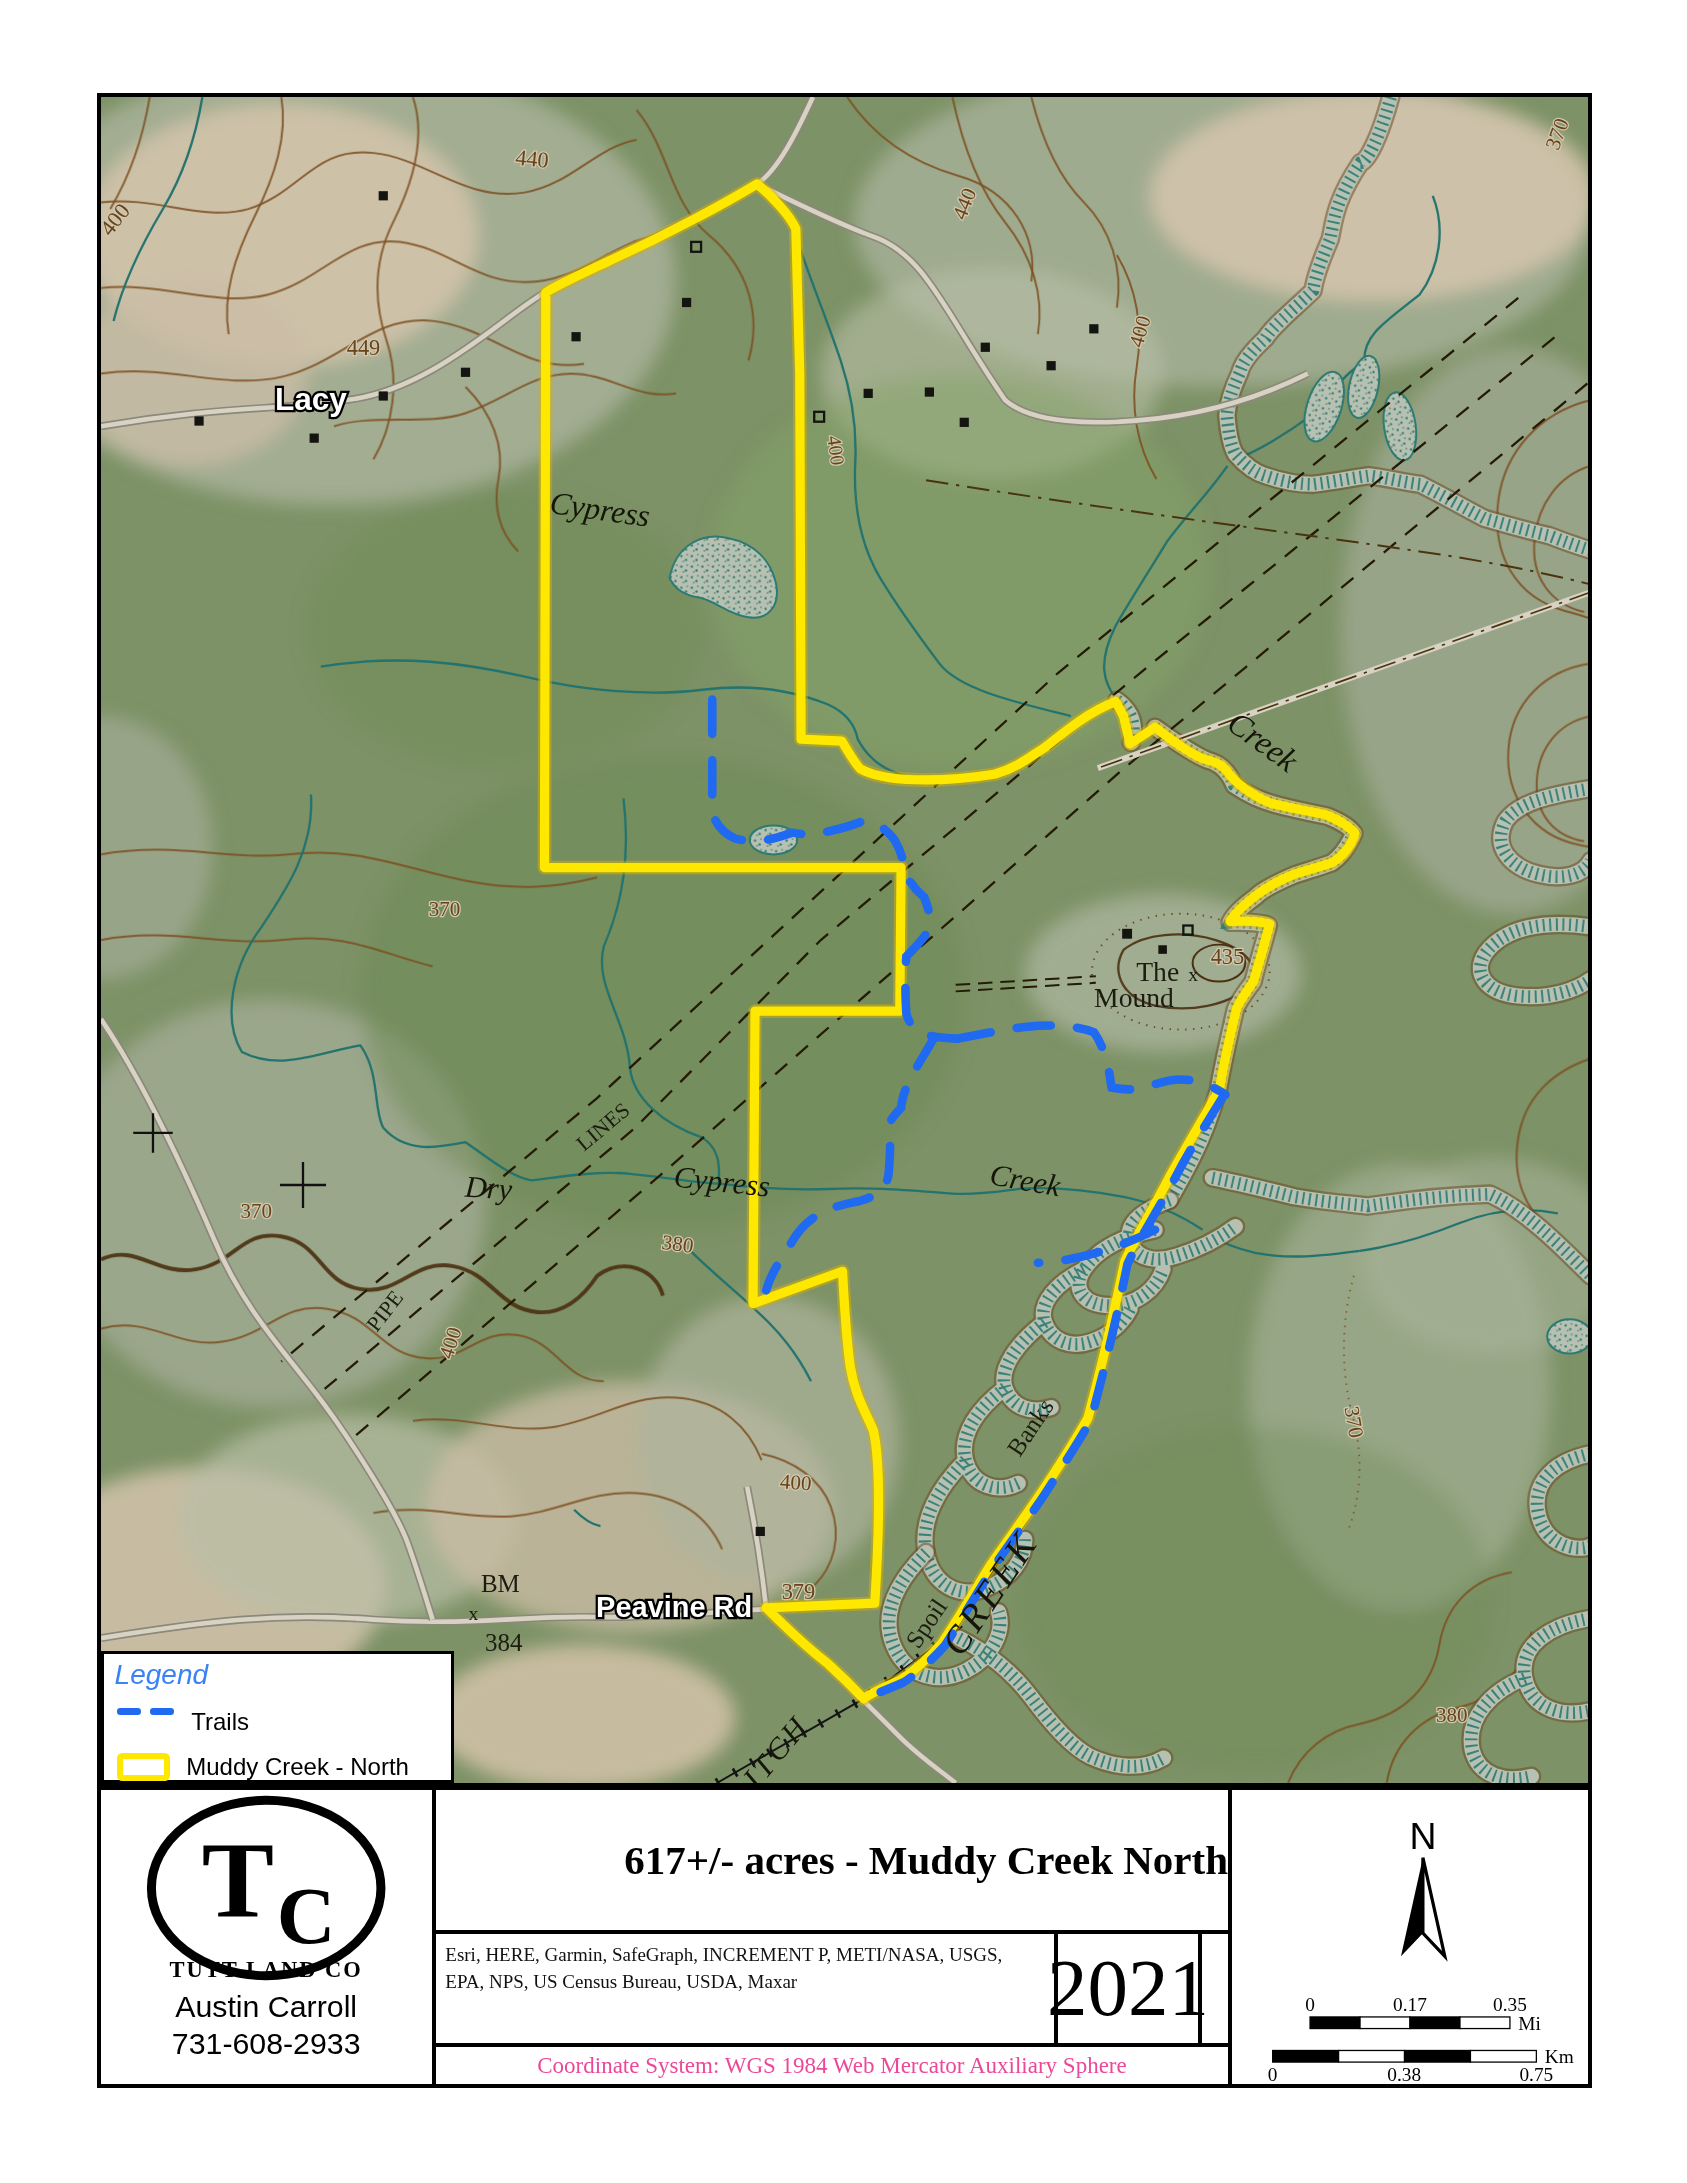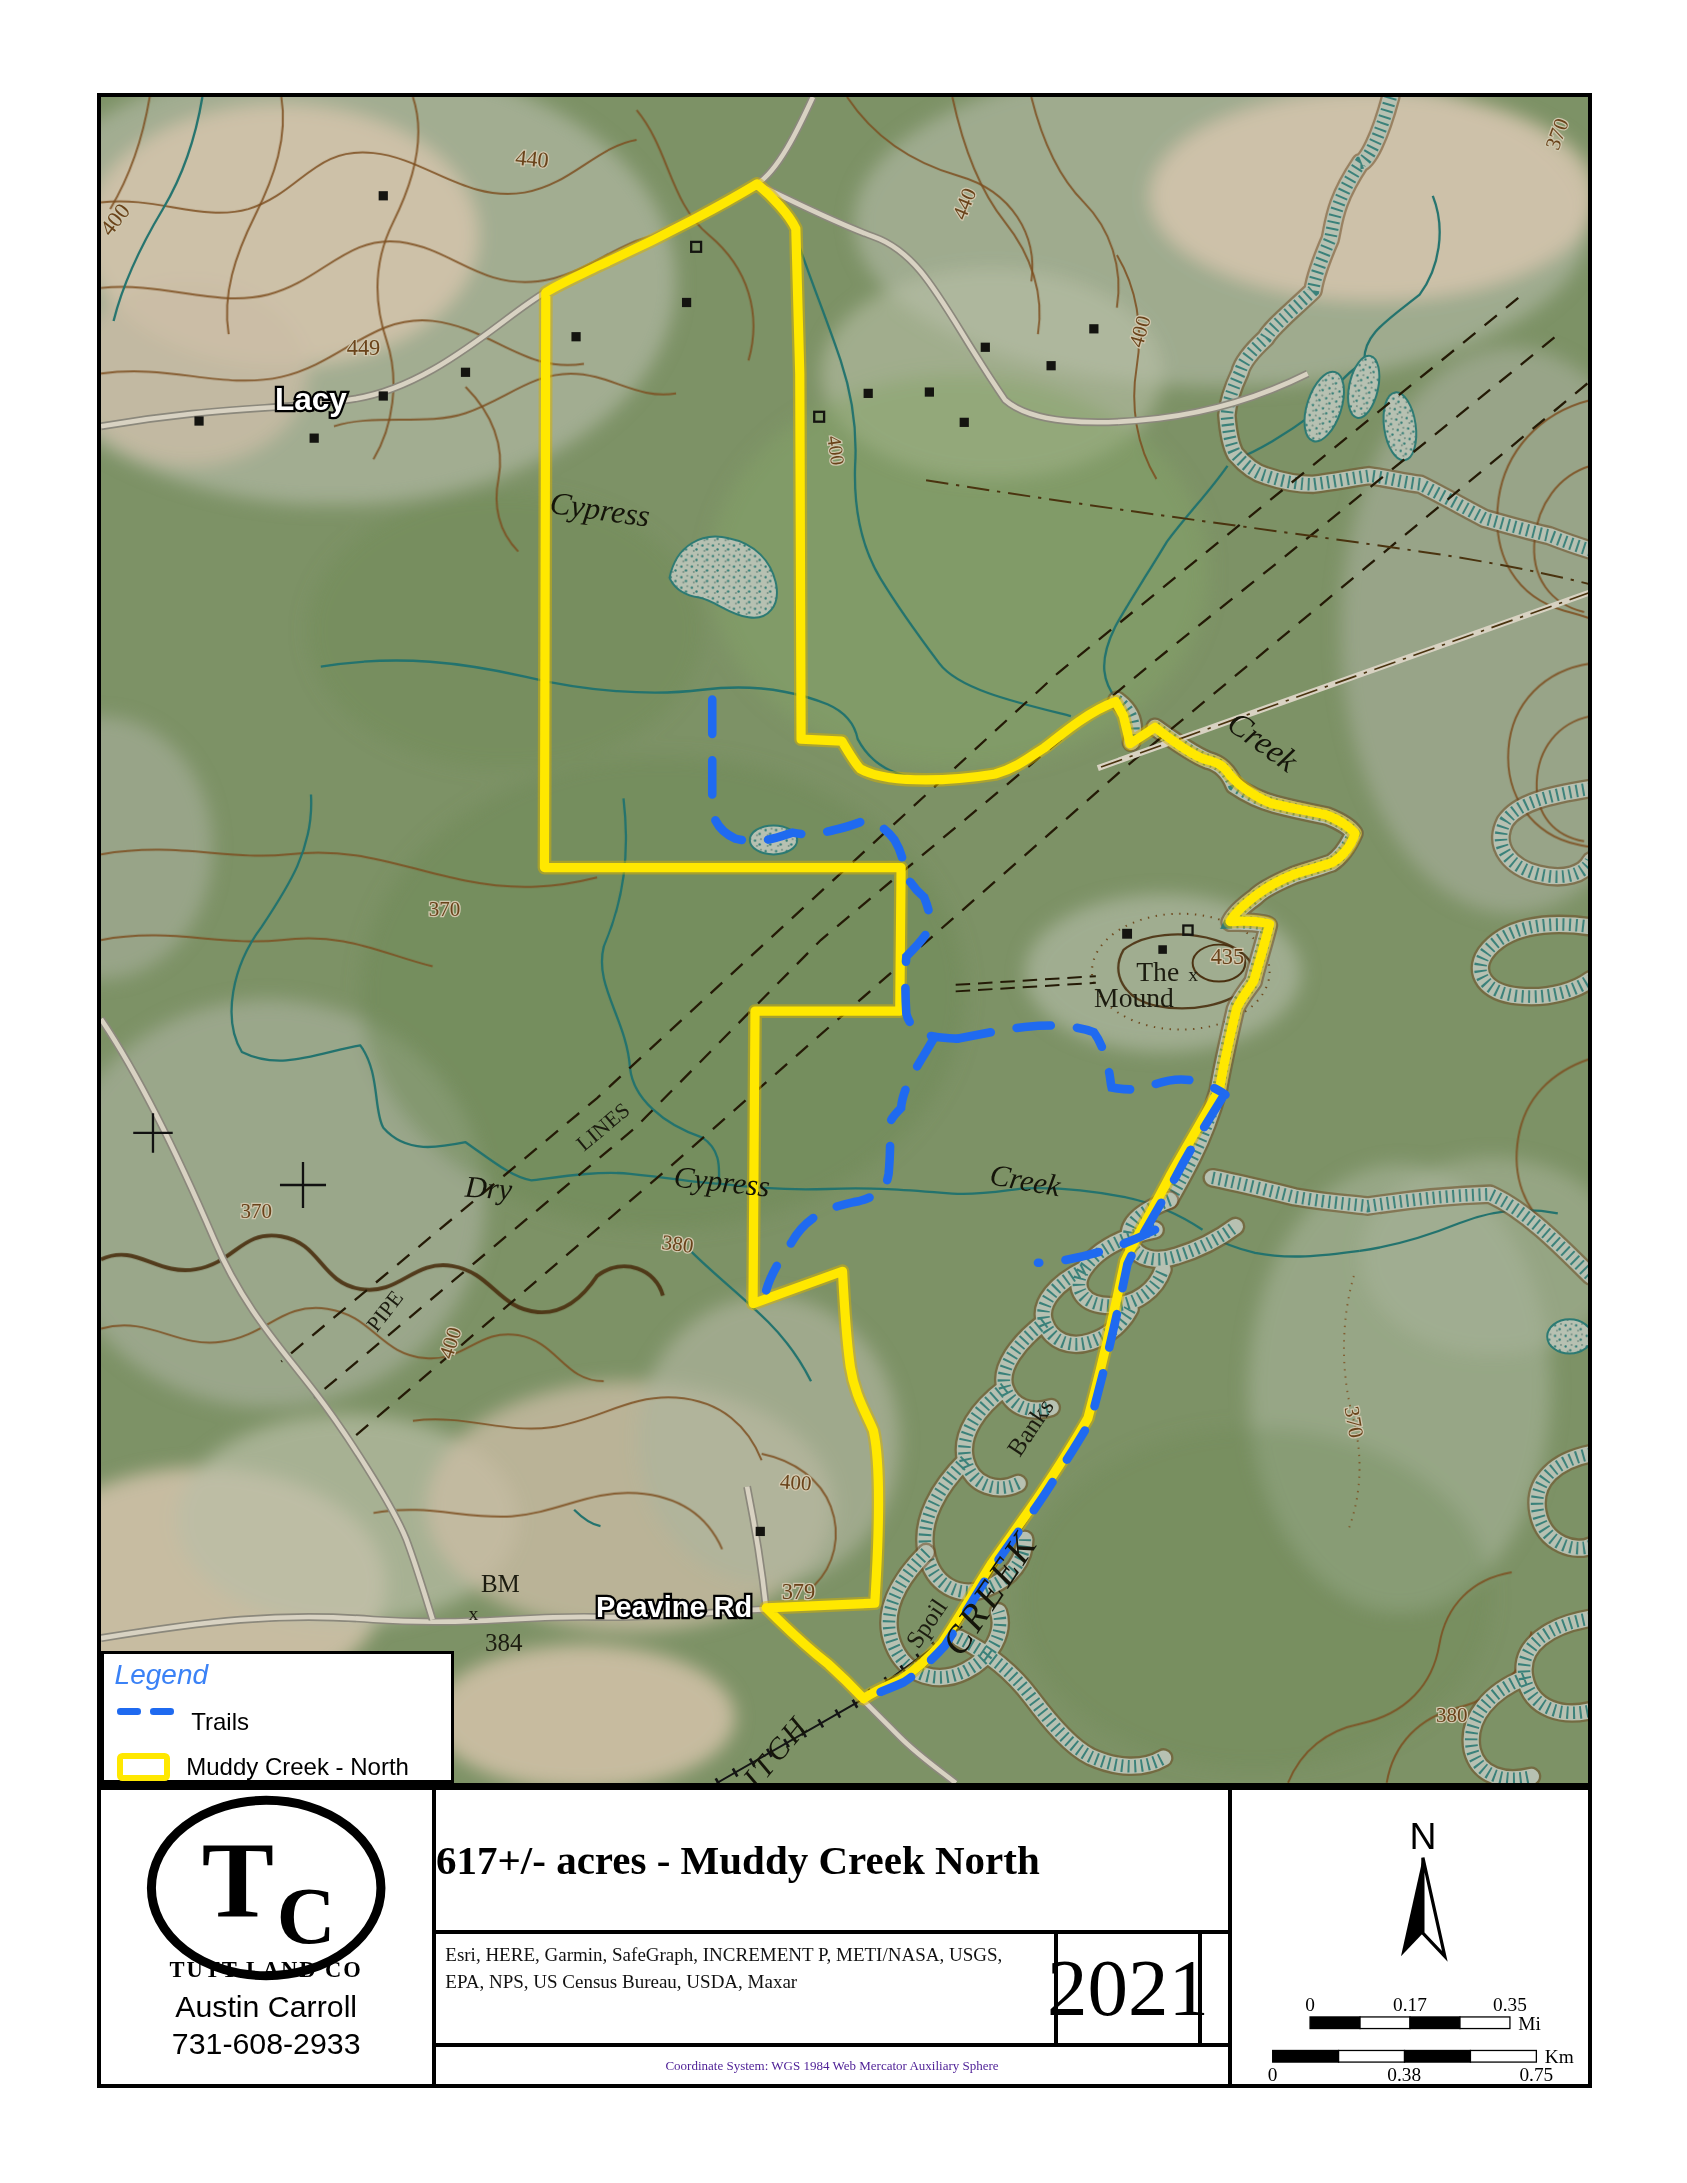--- a/index.html
+++ b/index.html
@@ -42,28 +42,28 @@
   #legend .legend-title{font-size:28px;color:#3b82f6;margin:5.3px 0 0 10.6px;font-style:italic;}
   .legend-row{display:flex;align-items:flex-start;margin:17px 0 0 13.2px;}
   .legend-row .swatch-trail{width:57px;height:6.6px;margin-right:17px;position:relative;}
   .swatch-trail i{position:absolute;top:0;height:6.6px;width:24px;border-radius:3.3px;background:#1f6af0;display:block;}
   .swatch-trail i:last-child{left:33px;}
   .legend-row .swatch-boundary{width:53px;height:28px;border:6.6px solid #ffe800;border-radius:5.3px;
        background:#fff;margin-right:16px;box-sizing:border-box;}
   .legend-label{font-size:24px;color:#000;}
   
   #f-logo{left:97px;top:1786px;width:339px;height:302px;}
-  #f-title{left:432px;top:1786px;width:800px;height:148px;display:flex;align-items:center;justify-content:flex-start;}
+  #f-title{left:432px;top:1786px;width:800px;height:148px;display:flex;align-items:center;justify-content:flex-end;}
   #f-title .t{font-family:"Liberation Serif",serif;font-weight:bold;font-size:41px;color:#000;}
   #f-attrib{left:432px;top:1930px;width:740px;height:117px;padding:6.6px 9.3px;font-family:"Liberation Serif",serif;
             font-size:19px;line-height:1.45;color:#111;}
   #f-year{left:1054px;top:1930px;width:148px;height:117px;display:flex;align-items:center;justify-content:center;}
   #f-year .y{font-family:"Liberation Serif",serif;font-size:81px;color:#000;}
   #f-coord{left:432px;top:2043px;width:800px;height:45px;display:flex;align-items:center;justify-content:center;}
-  #f-coord .c{font-family:"Liberation Serif",serif;font-size:13px;color:#4c1d95;}
+  #f-coord .c{font-family:"Liberation Serif",serif;font-size:23px;color:#ec4899;}
   #f-north{left:1228px;top:1786px;width:364px;height:302px;}
   #f-north svg,#f-logo svg{display:block;width:100%;height:100%;}
   .serif{font-family:"Liberation Serif",serif;}
 </style>
 </head>
 <body>
 
 <div class="page">
 
   <div id="map-frame" class="box">

